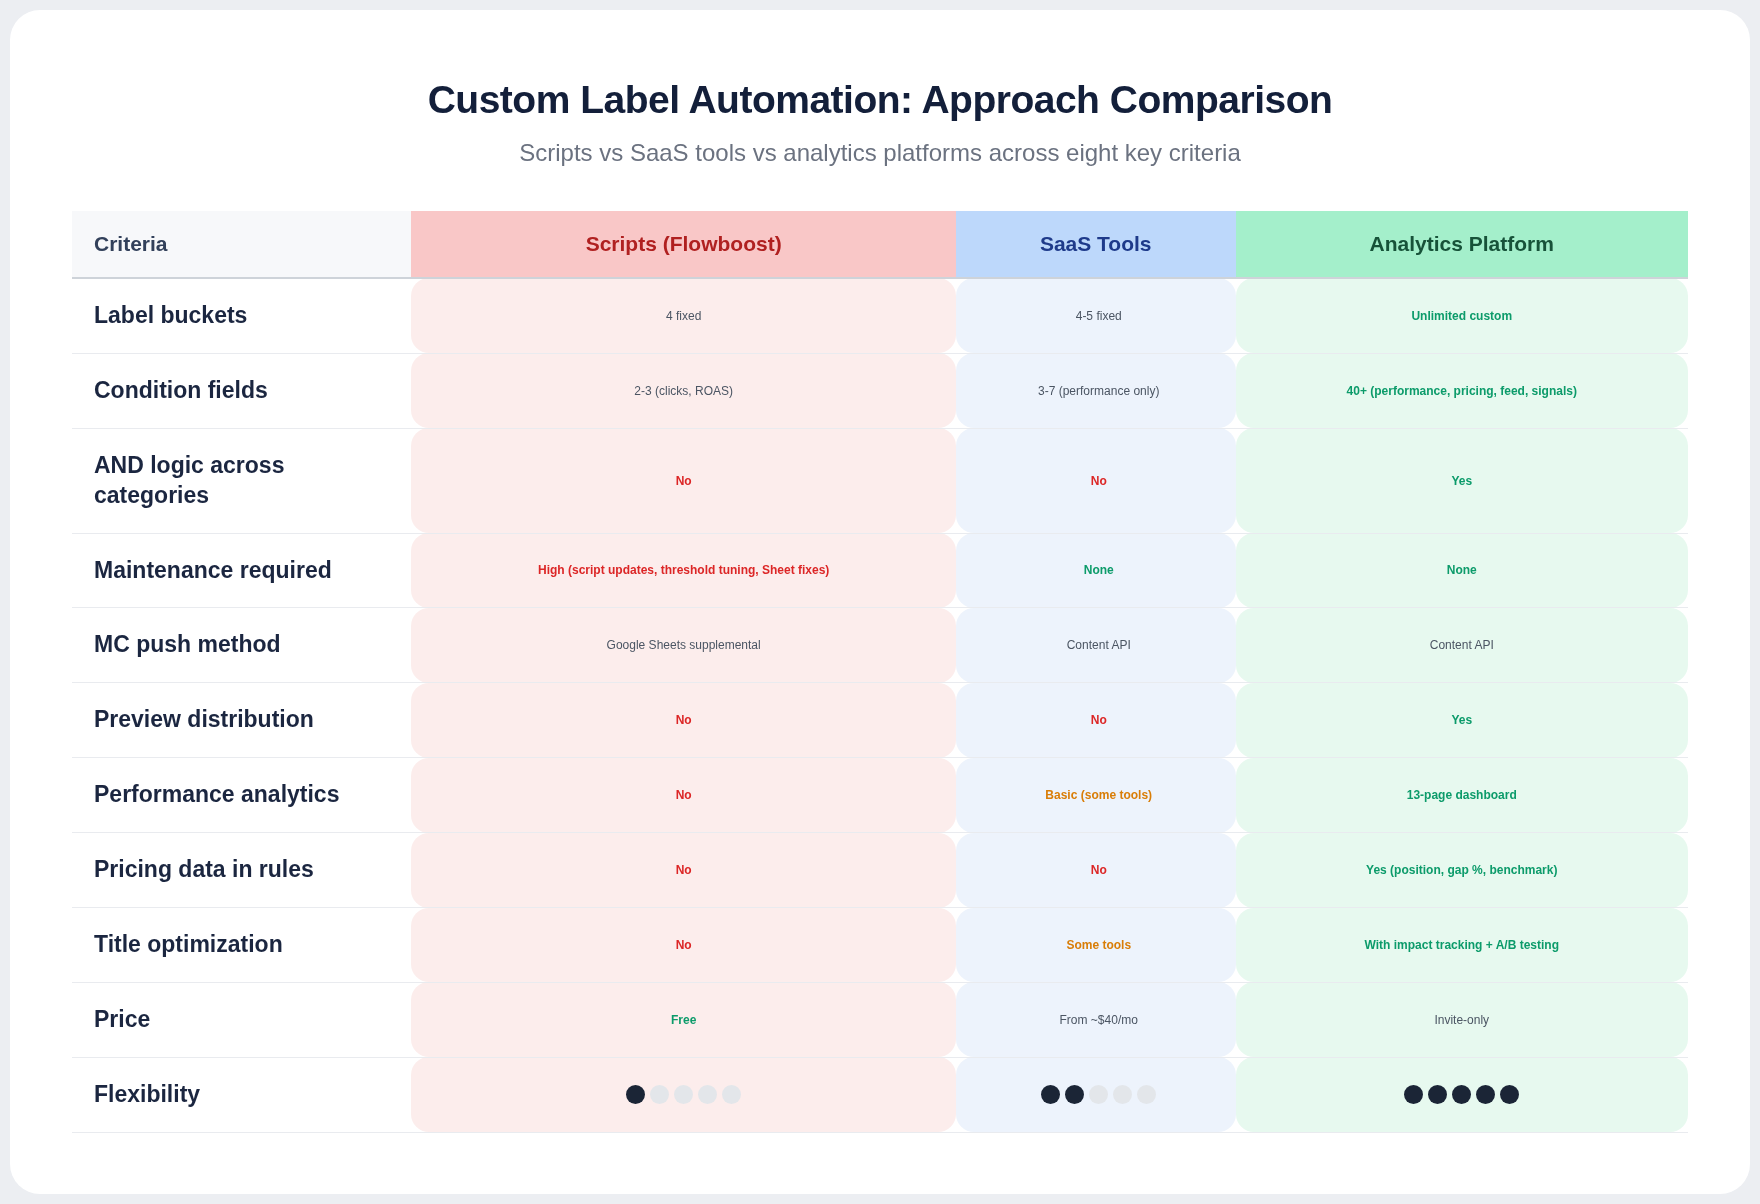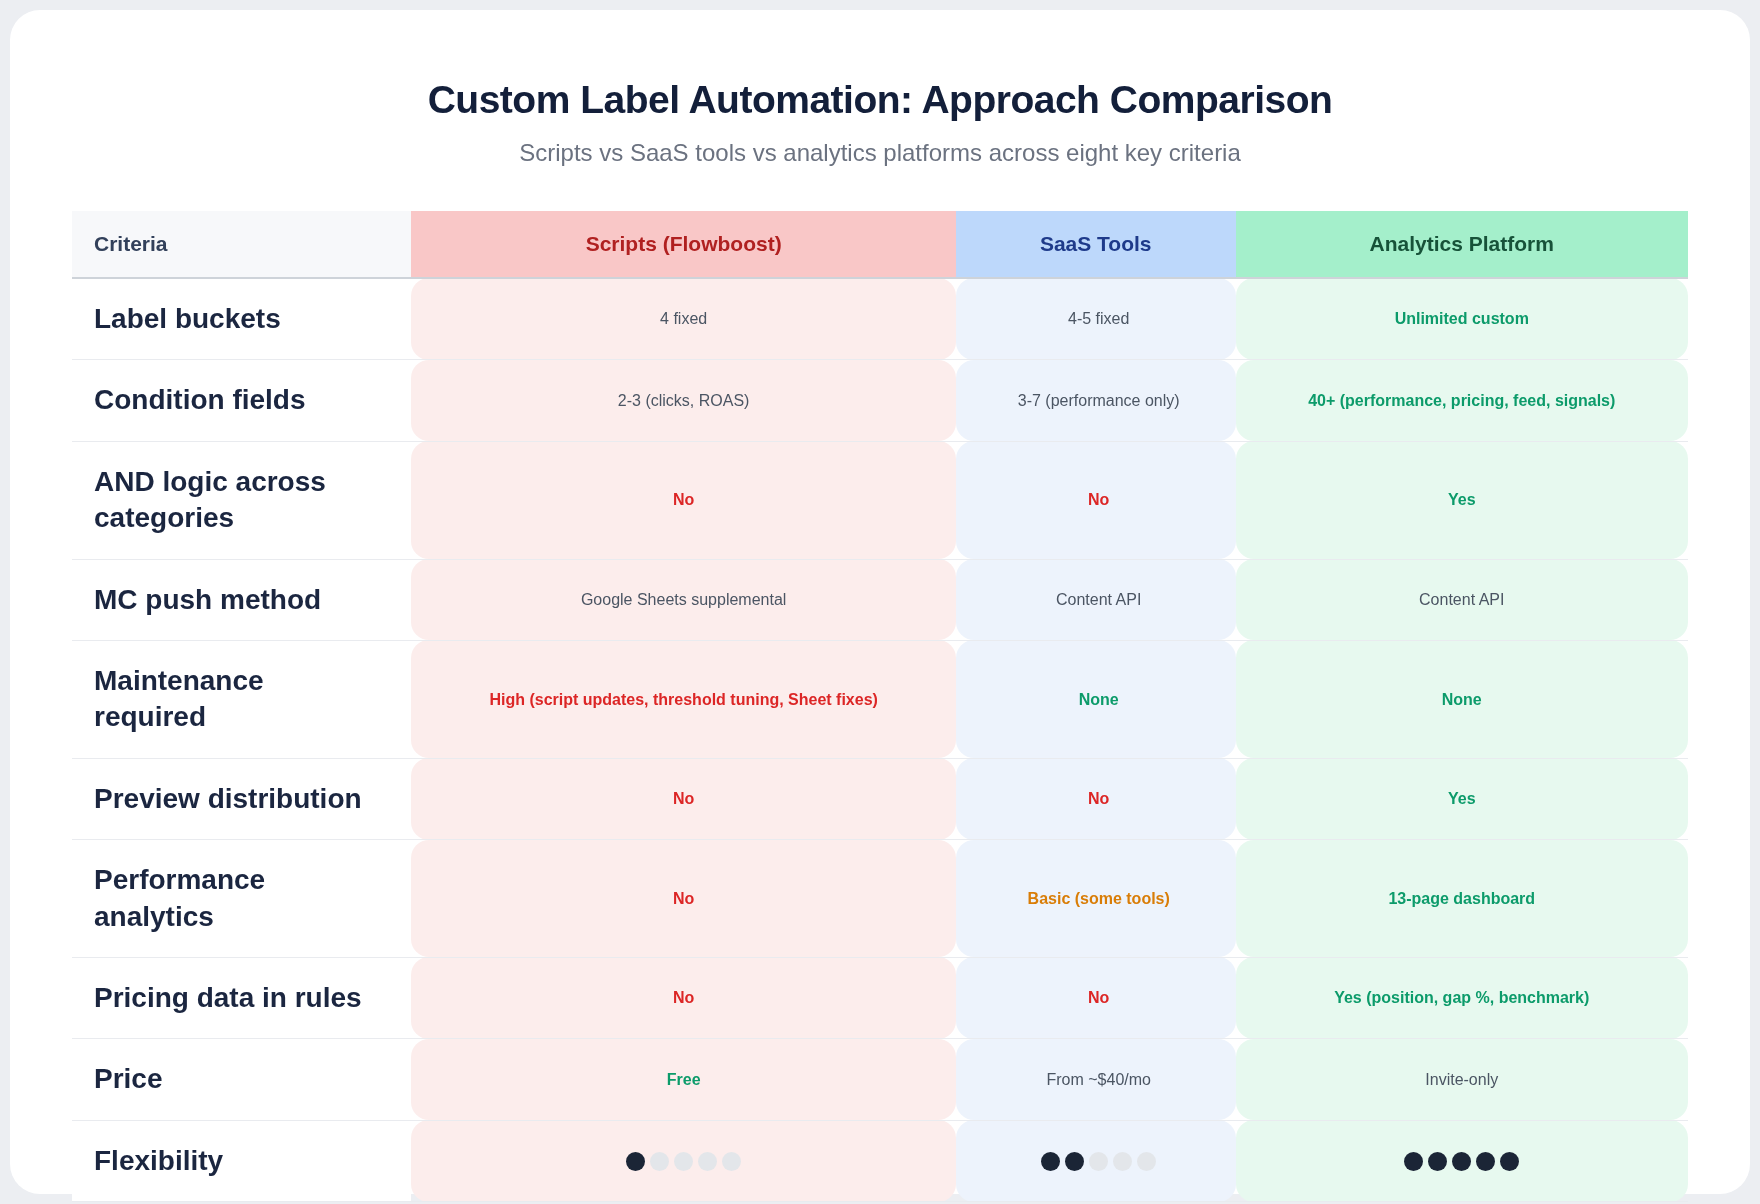--- a/index.html
+++ b/index.html
@@ -45,29 +45,29 @@
     background: var(--criteria_header_bg, #f7f8fa);
     color:#32405a;
   }
   th.h-scripts   { background: var(--scripts_header_bg, #f9c7c7);   color: var(--scripts_header_text, #b02020); }
   th.h-saas      { background: var(--saas_header_bg, #bdd8fb);      color: var(--saas_header_text, #1e3a8a); }
   th.h-analytics { background: var(--analytics_header_bg, #a4efcb); color: var(--analytics_header_text, #175239); }
 
   tbody td { border-bottom:1px solid #e9ebef; }
   td.criteria {
     text-align:left; vertical-align:middle;
-    font-size:28px; font-weight:bold; line-height:1.3;
+    font-size:23px; font-weight:bold; line-height:1.3;
     color:#1b2640;
     padding:22px 42px 22px 22px;
     background:#ffffff;
     margin-top:36px;
   }
   td.val {
     text-align:center; vertical-align:middle;
-    font-size:16px; line-height:1.35;
+    font-size:12px; line-height:1.35;
     color: var(--neutral, #4b5563);
     padding:22px 26px;
     border-radius:18px;
   }
   td.col-scripts   { background: var(--scripts_body_bg, #fcedec); }
   td.col-saas      { background: var(--saas_body_bg, #edf3fc); padding-left: 32px; }
   td.col-analytics { background: var(--analytics_body_bg, #e7f9ef); margin-top: 18px; }
 
   td.v-bad  { color: var(--bad, #dc2626);  font-weight:bold; }
   td.v-good { color: var(--good, #0c9b6a); font-weight:bold; }
@@ -116,48 +116,54 @@
           <td class="val col-saas v-neutral">3-7 (performance only)</td>
           <td class="val col-analytics v-good">40+ (performance, pricing, feed, signals)</td>
         </tr>
         <tr>
           <td class="criteria">AND logic across categories</td>
           <td class="val col-scripts v-bad">No</td>
           <td class="val col-saas v-bad">No</td>
           <td class="val col-analytics v-good">Yes</td>
         </tr>
         <tr>
+          <td class="criteria">Maintenance required</td>
+          <td class="val col-scripts v-bad">High (script updates, threshold tuning, Sheet fixes)</td>
+          <td class="val col-saas v-good">None</td>
+          <td class="val col-analytics v-good">None</td>
+        </tr>
+        <tr>
           <td class="criteria">MC push method</td>
           <td class="val col-scripts v-neutral">Google Sheets supplemental</td>
           <td class="val col-saas v-neutral">Content API</td>
           <td class="val col-analytics v-neutral">Content API</td>
-        </tr>
-        <tr>
-          <td class="criteria">Maintenance required</td>
-          <td class="val col-scripts v-bad">High (script updates, threshold tuning, Sheet fixes)</td>
-          <td class="val col-saas v-good">None</td>
-          <td class="val col-analytics v-good">None</td>
         </tr>
         <tr>
           <td class="criteria">Preview distribution</td>
           <td class="val col-scripts v-bad">No</td>
           <td class="val col-saas v-bad">No</td>
           <td class="val col-analytics v-good">Yes</td>
         </tr>
         <tr>
           <td class="criteria">Performance analytics</td>
           <td class="val col-scripts v-bad">No</td>
           <td class="val col-saas v-warn">Basic (some tools)</td>
           <td class="val col-analytics v-good">13-page dashboard</td>
         </tr>
         <tr>
           <td class="criteria">Pricing data in rules</td>
           <td class="val col-scripts v-bad">No</td>
           <td class="val col-saas v-bad">No</td>
           <td class="val col-analytics v-good">Yes (position, gap %, benchmark)</td>
+        </tr>
+        <tr>
+          <td class="criteria">Title optimization</td>
+          <td class="val col-scripts v-bad">No</td>
+          <td class="val col-saas v-warn">Some tools</td>
+          <td class="val col-analytics v-good">With impact tracking + A/B testing</td>
         </tr>
         <tr>
           <td class="criteria">Price</td>
           <td class="val col-scripts v-good">Free</td>
           <td class="val col-saas v-neutral">From ~$40/mo</td>
           <td class="val col-analytics v-neutral">Invite-only</td>
         </tr>
         <tr>
           <td class="criteria">Flexibility</td>
           <td class="val col-scripts"><span class="dots">

